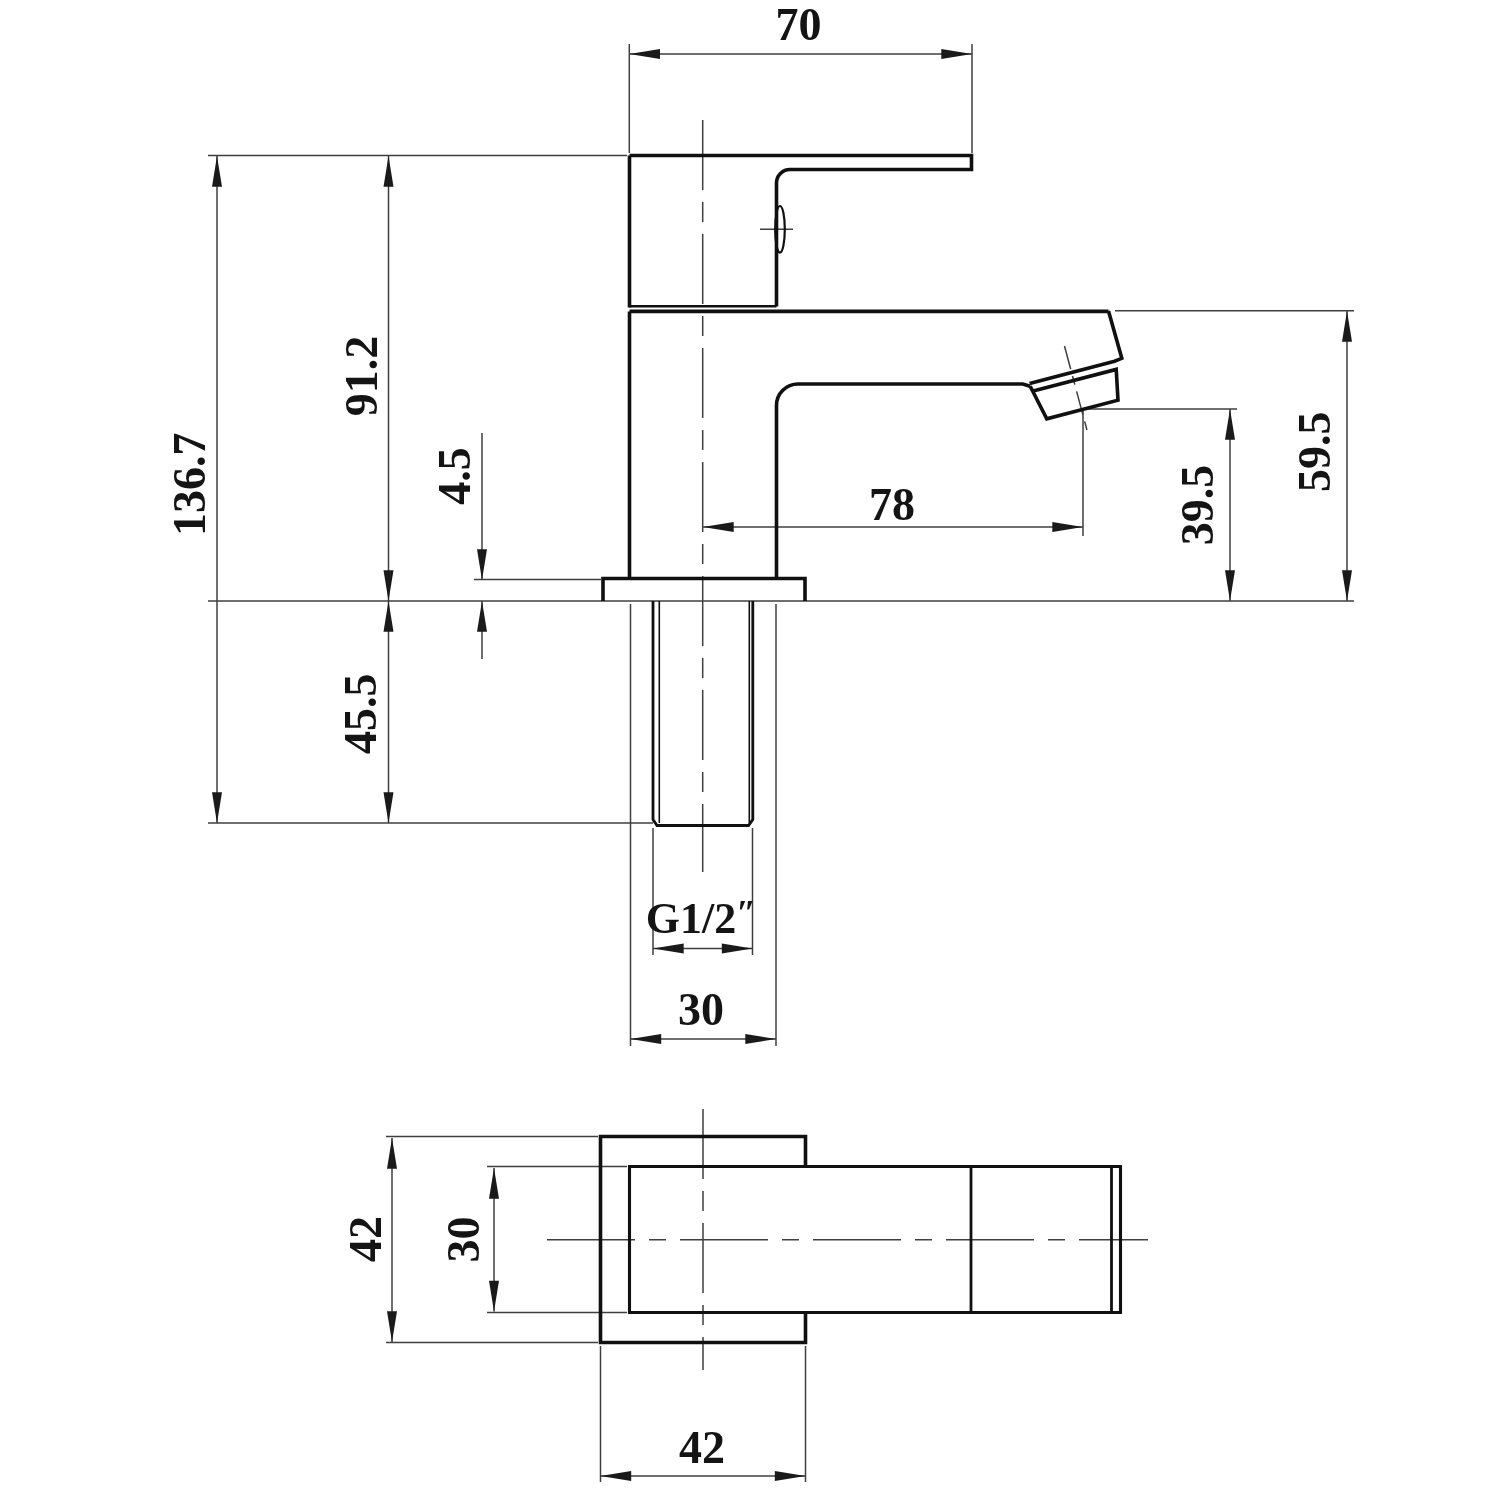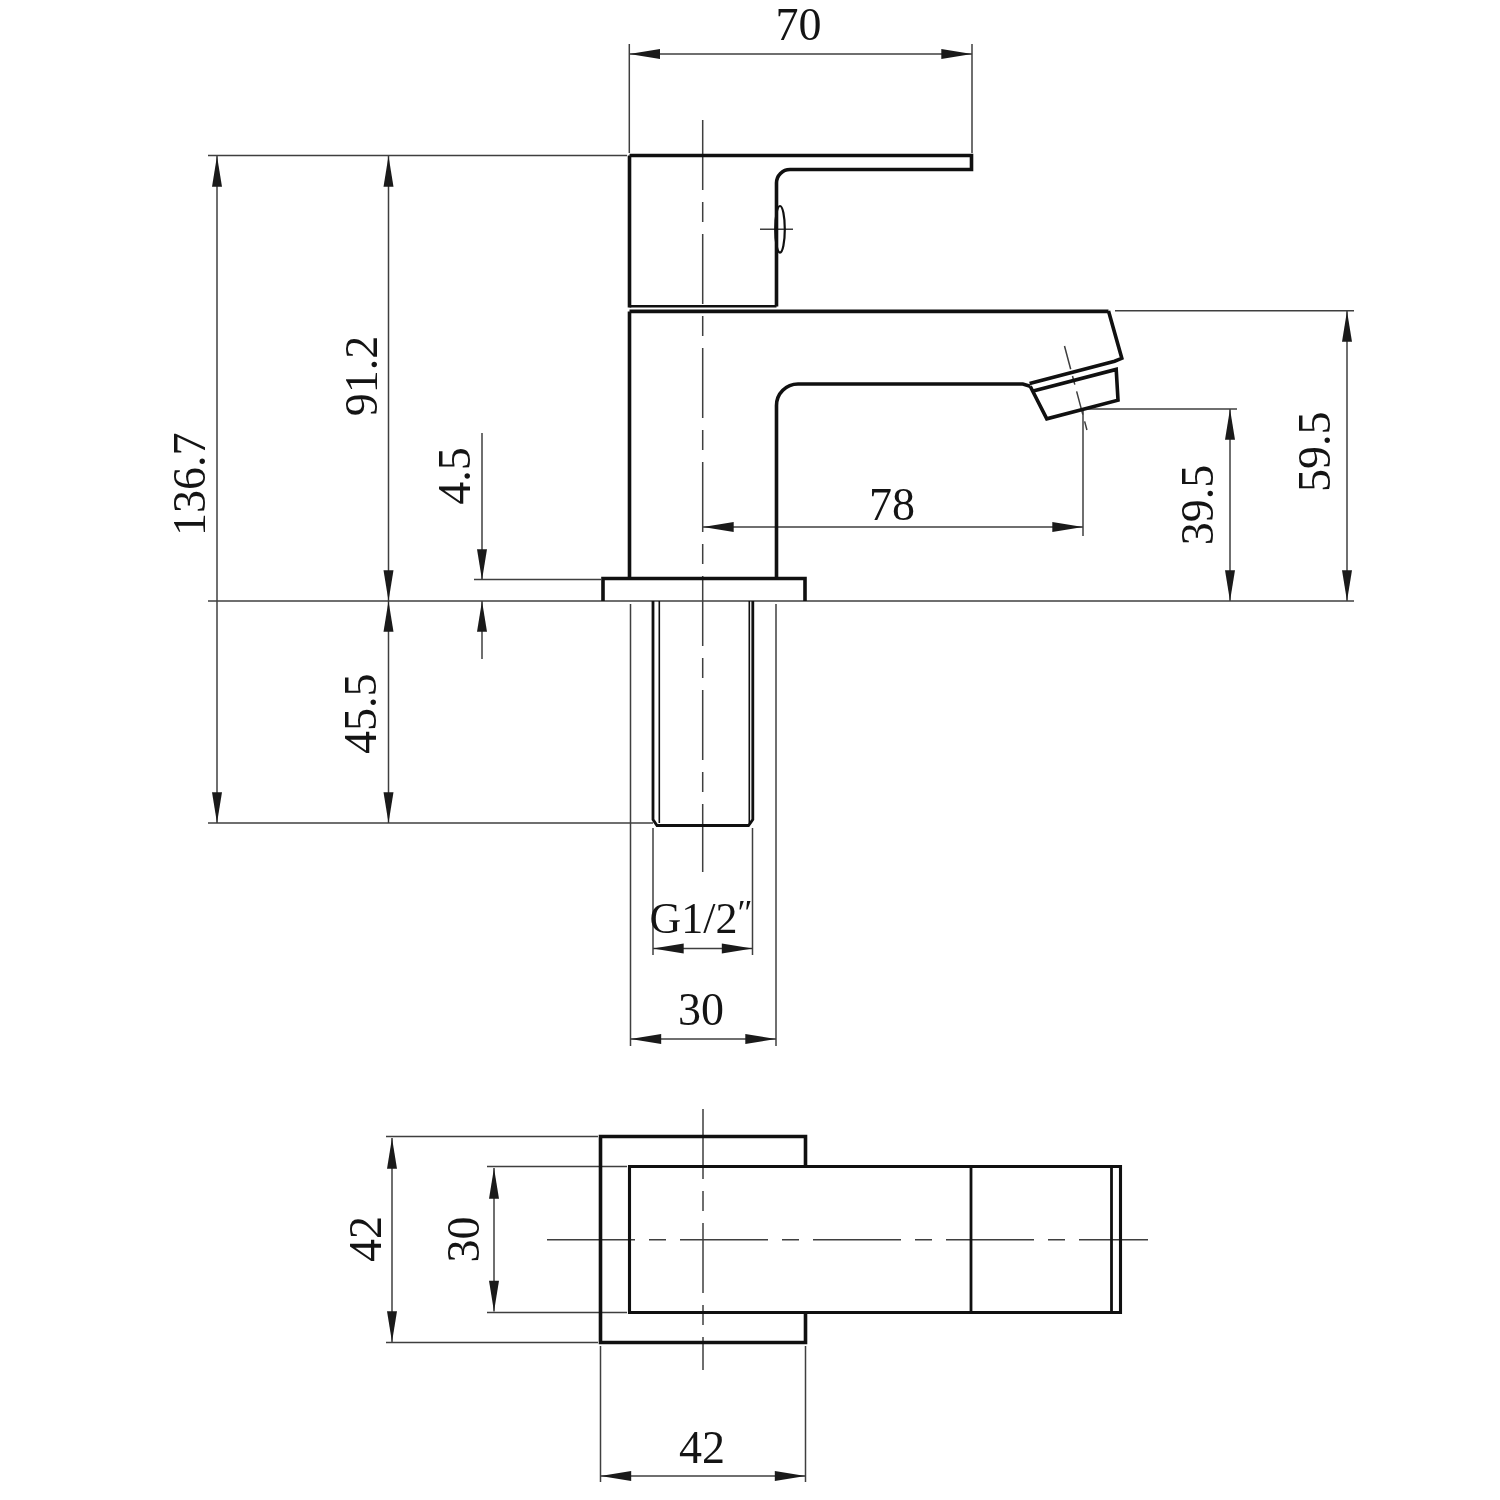--- a/index.html
+++ b/index.html
@@ -1,16 +1,16 @@
 <!DOCTYPE html>
 <html><head>
 <meta charset="utf-8">
 <style>
   html,body{margin:0;padding:0;background:#ffffff;}
-  .wrap{width:1500px;height:1500px;position:relative;background:#ffffff;}
+  .wrap{width:1500px;height:1500px;position:relative;background:#ffffff;font-weight:bold;}
   text{font-family:"Liberation Serif", serif; fill:#141414;}
 </style>
 </head>
 <body>
 <div class="wrap">
 <svg width="1500" height="1500" viewBox="0 0 1500 1500" xmlns="http://www.w3.org/2000/svg">
   <rect x="0" y="0" width="1500" height="1500" fill="#ffffff"></rect>
 
   <g stroke="#3f3f3f" stroke-width="1.5" fill="none" stroke-linecap="butt">
 

